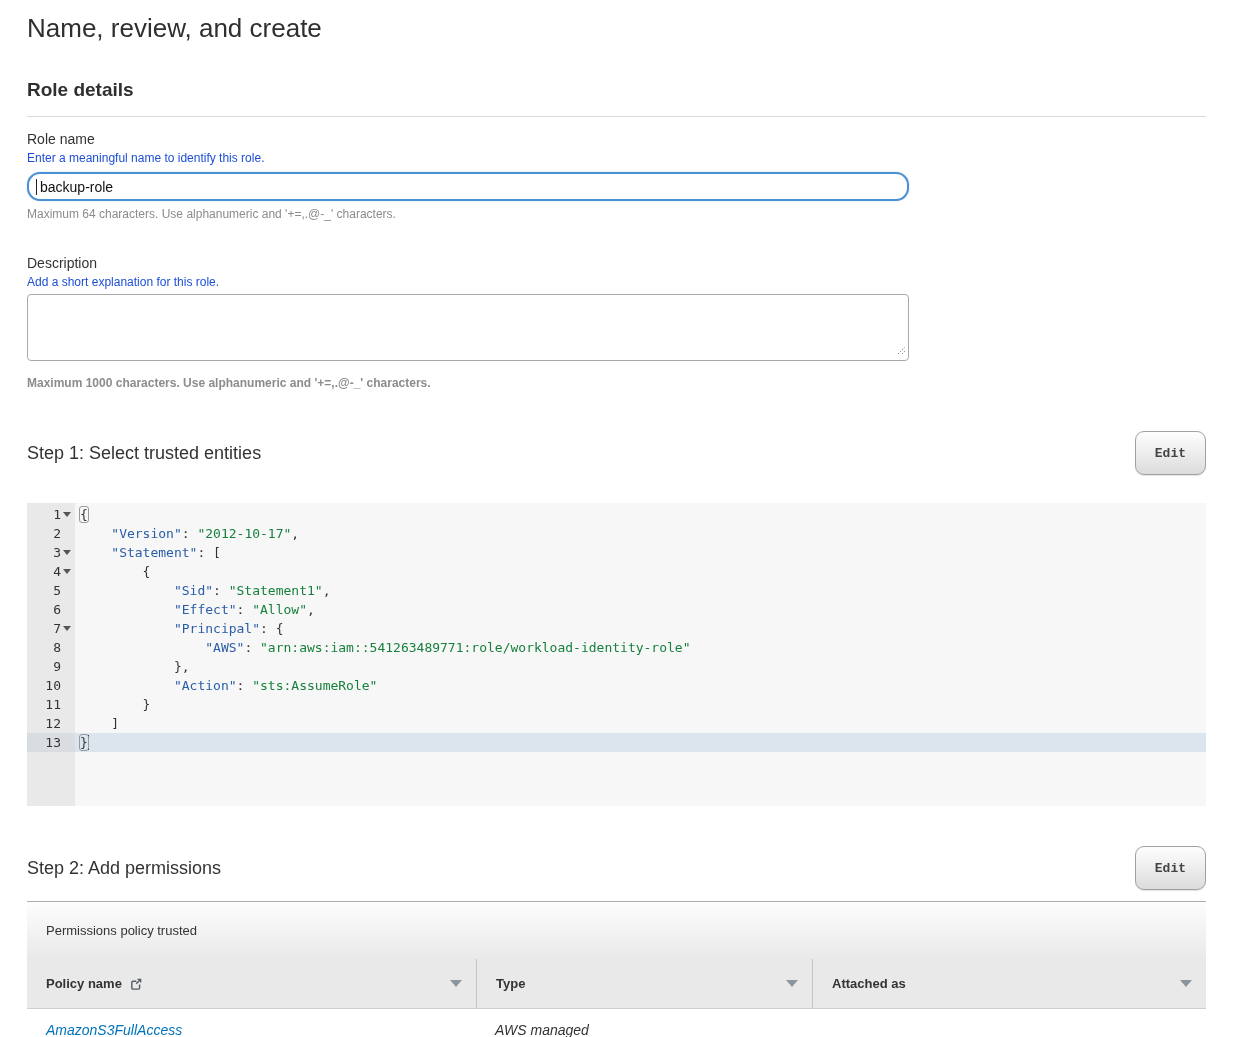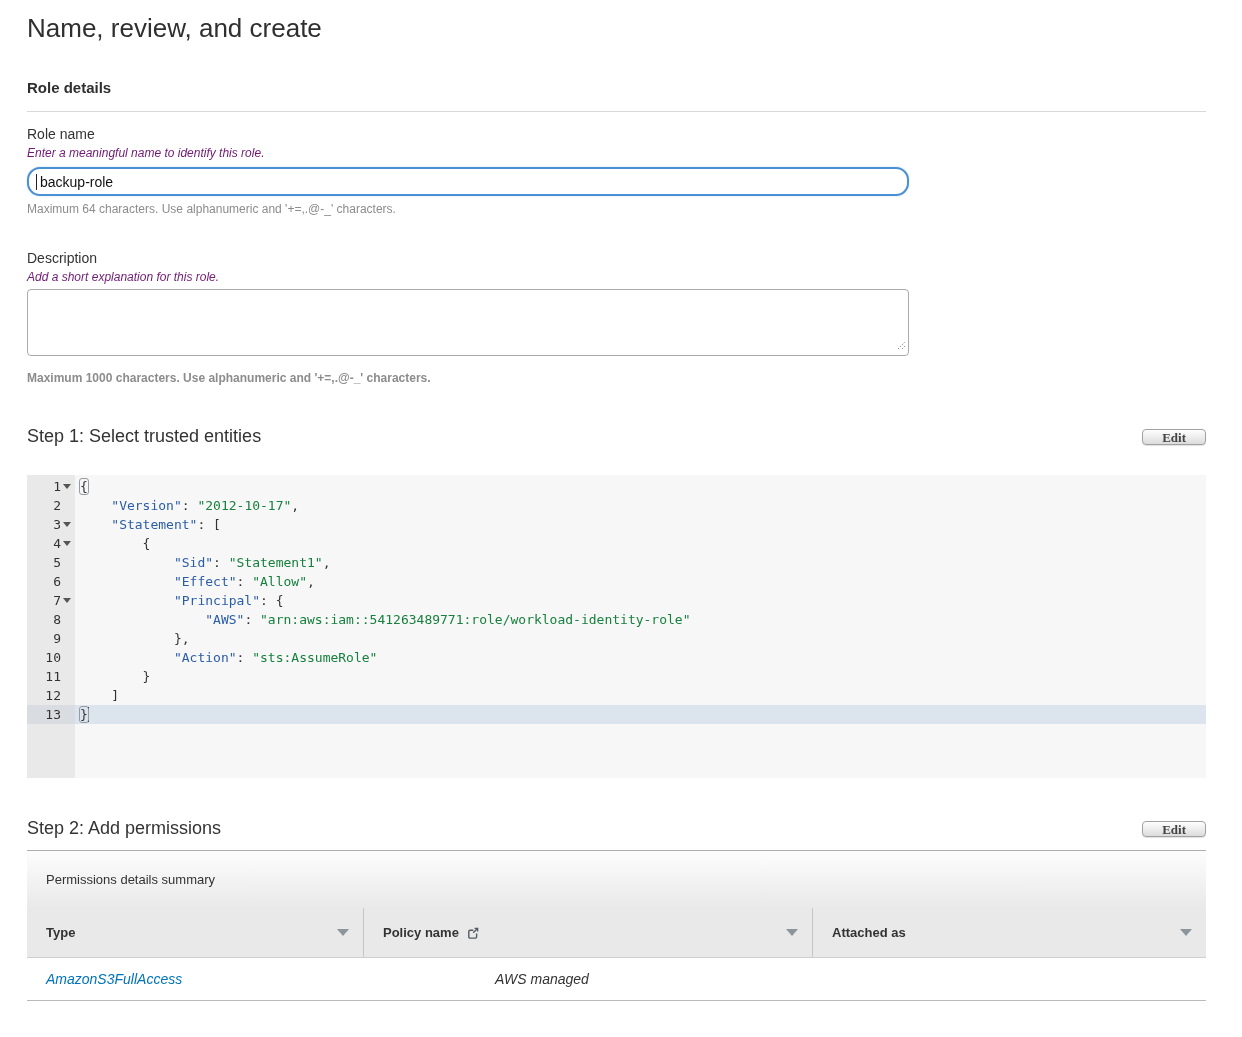--- a/index.html
+++ b/index.html
@@ -13,25 +13,25 @@
   body{
     font-family:"Liberation Sans","DejaVu Sans",sans-serif;
     color:#333;
     min-height:1037px;
     overflow:hidden;
   }
   .page{padding:12px 36px 20px 27px;}
 
   .page-title{font-size:26px;font-weight:400;color:#2f2f2f;line-height:32px;}
 
-  .section-heading{font-size:15px;font-weight:700;color:#2f2f2f;margin-top:35px;}
+  .section-heading{font-size:19px;font-weight:700;color:#2f2f2f;margin-top:35px;}
   .hr{border:none;border-top:1px solid #d8d8d8;margin-top:15px;}
 
   .field-label{font-size:14px;color:#333;margin-top:14px;line-height:17px;}
-  .field-hint{font-size:12px;color:#701a75;margin-top:3px;line-height:14px;font-style:italic;}
+  .field-hint{font-size:12px;color:#1d4ed8;margin-top:3px;line-height:14px;}
   .field-constraint{font-size:12px;color:#8c8c8c;margin-top:6px;line-height:14px;}
 
   .input-wrap{position:relative;width:882px;margin-top:7px;}
   .text-input{
     width:882px;height:29px;
     border:2px solid var(--accent-focus);
     border-radius:13px;
     padding:0 8px 0 11px;
     font-size:14px;color:#111;
     font-family:"Liberation Sans","DejaVu Sans",sans-serif;
@@ -50,25 +50,25 @@
     font-family:"Liberation Sans","DejaVu Sans",sans-serif;
     resize:none;outline:none;background:#fff;
   }
   .resize-handle{position:absolute;right:3px;bottom:6px;}
 
   .step-row{display:flex;align-items:center;justify-content:space-between;}
   .step-row.s1{margin-top:41px;}
   .step-row.s2{margin-top:40px;}
   .step-heading{font-size:18px;font-weight:400;color:#333;text-align:right;}
   .aws-btn{
-    height:16px;padding:0 19px;
+    height:44px;padding:0 19px;
     font-size:13px;font-weight:700;color:#444;
-    font-family:Liberation Serif, serif;
+    font-family:Liberation Mono, monospace;
     background:linear-gradient(#fefefe,#dcdcdc);
-    border:1px solid #a1a1a1;border-radius:4px;
+    border:1px solid #a1a1a1;border-radius:9px;
     box-shadow:0 1px 1px rgba(0,0,0,.12);
     cursor:pointer;
   }
 
   
   .editor{
     position:relative;margin-top:28px;height:303px;
     background:#f7f7f7;
     font-family:"DejaVu Sans Mono","Liberation Mono",monospace;
     font-size:13px;line-height:19px;
@@ -229,38 +229,38 @@
         <div class="code-line active"><span class="tok-plain bracket-box">}</span><span class="caret"></span></div>
       </div>
   </div>
 
   <div class="step-row s2">
     <div class="step-heading">Step 2: Add permissions</div>
     <button class="aws-btn">Edit</button>
   </div>
 
   <div class="panel">
-    <div class="panel-header">Permissions details summary</div>
+    <div class="panel-header">Permissions policy trusted</div>
 
     <div class="thead">
-      <div class="th col2">
-        <span>Type</span>
-        <span class="filter-tri"></span>
-      </div>
       <div class="th col1">
         <span>Policy name</span>
         <span class="ext-link-icon">
           <svg width="14" height="14" viewBox="0 0 14 14">
             <path d="M10.6 7.6v3.4c0 .6-.5 1.1-1.1 1.1H3.9c-.6 0-1.1-.5-1.1-1.1V5.4c0-.6.5-1.1 1.1-1.1h3.4" fill="none" stroke="#545b64" stroke-width="1.4"></path>
             <path d="M8.6 2.4h3v3" fill="none" stroke="#545b64" stroke-width="1.4"></path>
             <path d="M11.4 2.6L7.2 6.8" fill="none" stroke="#545b64" stroke-width="1.4"></path>
           </svg>
         </span>
         <span class="filter-tri"></span>
       </div>
+      <div class="th col2">
+        <span>Type</span>
+        <span class="filter-tri"></span>
+      </div>
       <div class="th col3">
         <span>Attached as</span>
         <span class="filter-tri"></span>
       </div>
     </div>
 
     <div class="trow">
       <div class="td col1">
         <a class="policy-link" href="#">AmazonS3FullAccess</a>
       </div>

